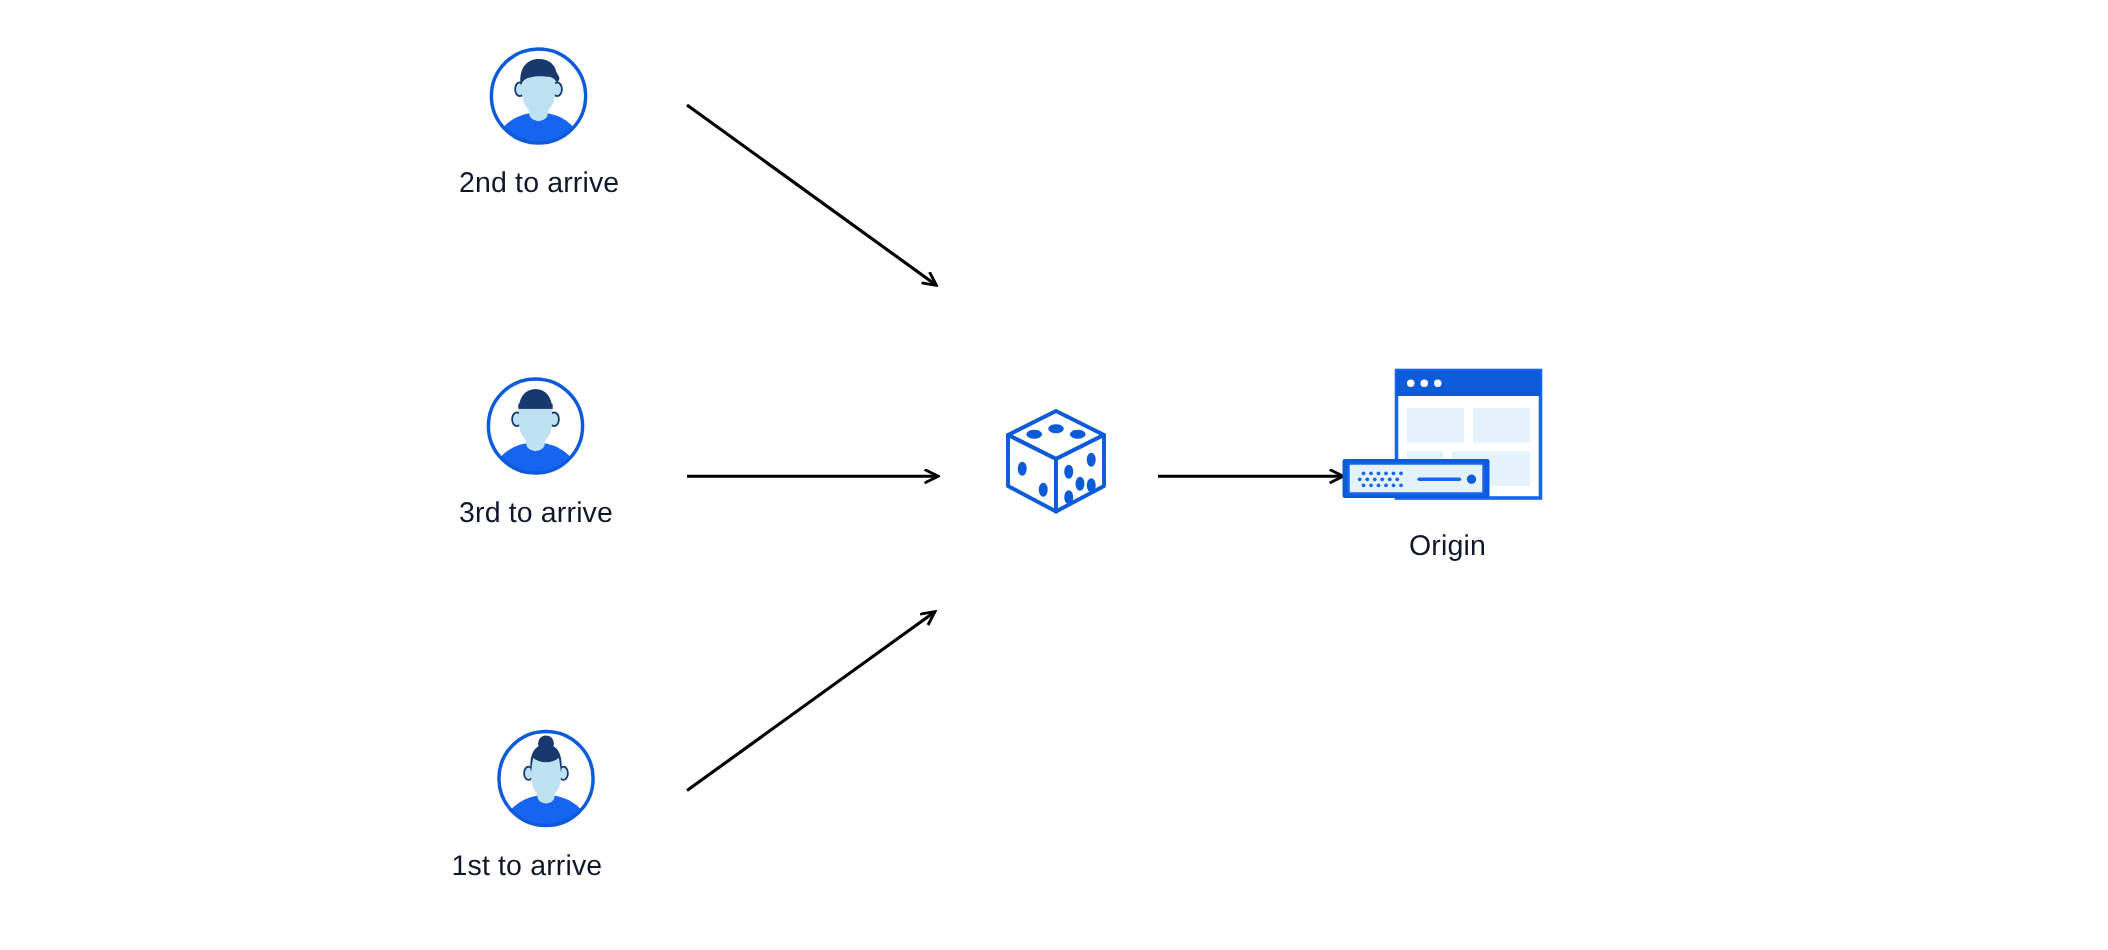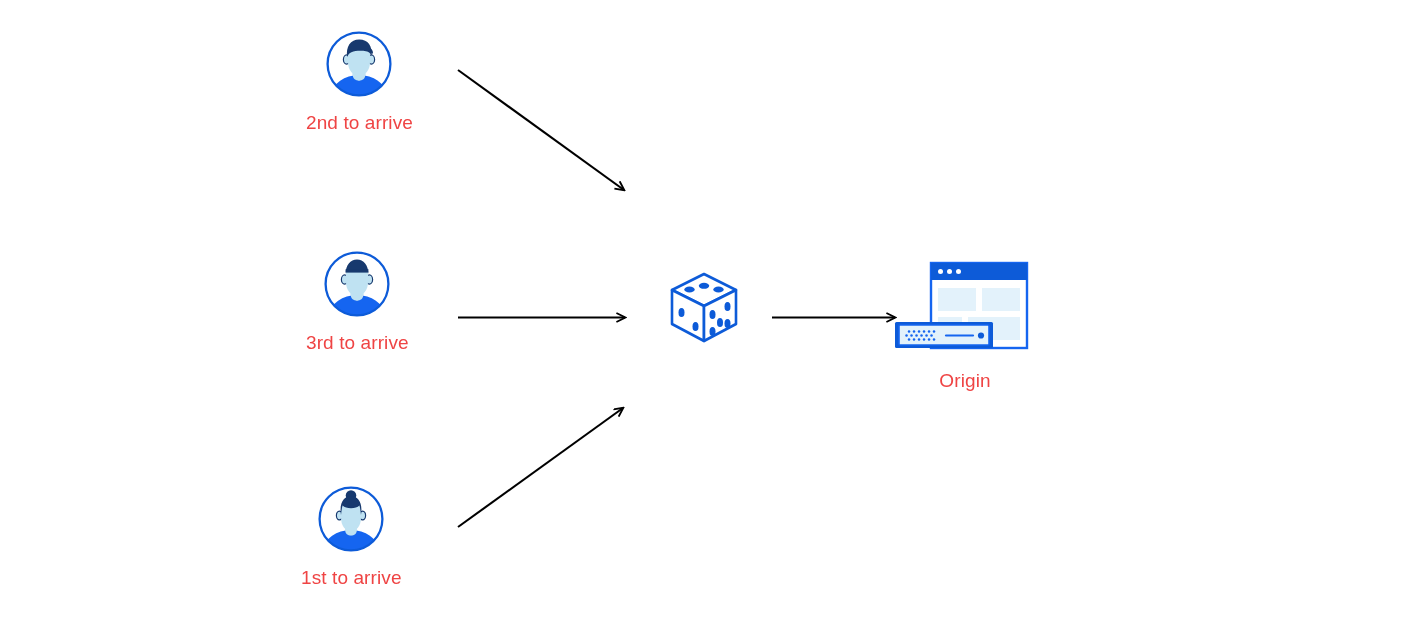--- a/index.html
+++ b/index.html
@@ -27,38 +27,38 @@
   }
   .icon-wrap {
     position: relative;
     line-height: 0;
   }
   .node-label {
     margin-top: 10px;
     font-family: "Liberation Sans", sans-serif;
     font-size: 19px;
     font-weight: 400;
-    color: #ef4444;
+    color: #0f172a;
     letter-spacing: 0.1px;
     white-space: nowrap;
     text-align: center;
   }
   .arrow-layer {
     position: absolute;
     left: 0;
     top: 0;
     width: 1405px;
     height: 633px;
     pointer-events: none;
   }
   .client-1 { left: 306px; top: 26px; }
   .client-2 { left: 306px; top: 246px; }
-  .client-3 { left: 301px; top: 481px; }
+  .client-3 { left: 301px; top: 481px; align-items: flex-end; }
   .randomizer { left: 668px; top: 270px; }
-  .origin { left: 890px; top: 252px; }
+  .origin { left: 890px; top: 236px; }
 </style>
 </head>
 <body>
 
 <div id="canvas">
 
   <svg class="arrow-layer" viewBox="0 0 1405 633" width="1405" height="633" xmlns="http://www.w3.org/2000/svg">
     <defs>
       <marker id="ah" markerWidth="11" markerHeight="11" refX="9.2" refY="5.1" orient="auto" markerUnits="userSpaceOnUse">
         <path d="M0.6,0.6 L9.6,5.1 L0.6,9.6" fill="none" stroke="#000000" stroke-width="1.9" stroke-linecap="butt" stroke-linejoin="miter"></path>

